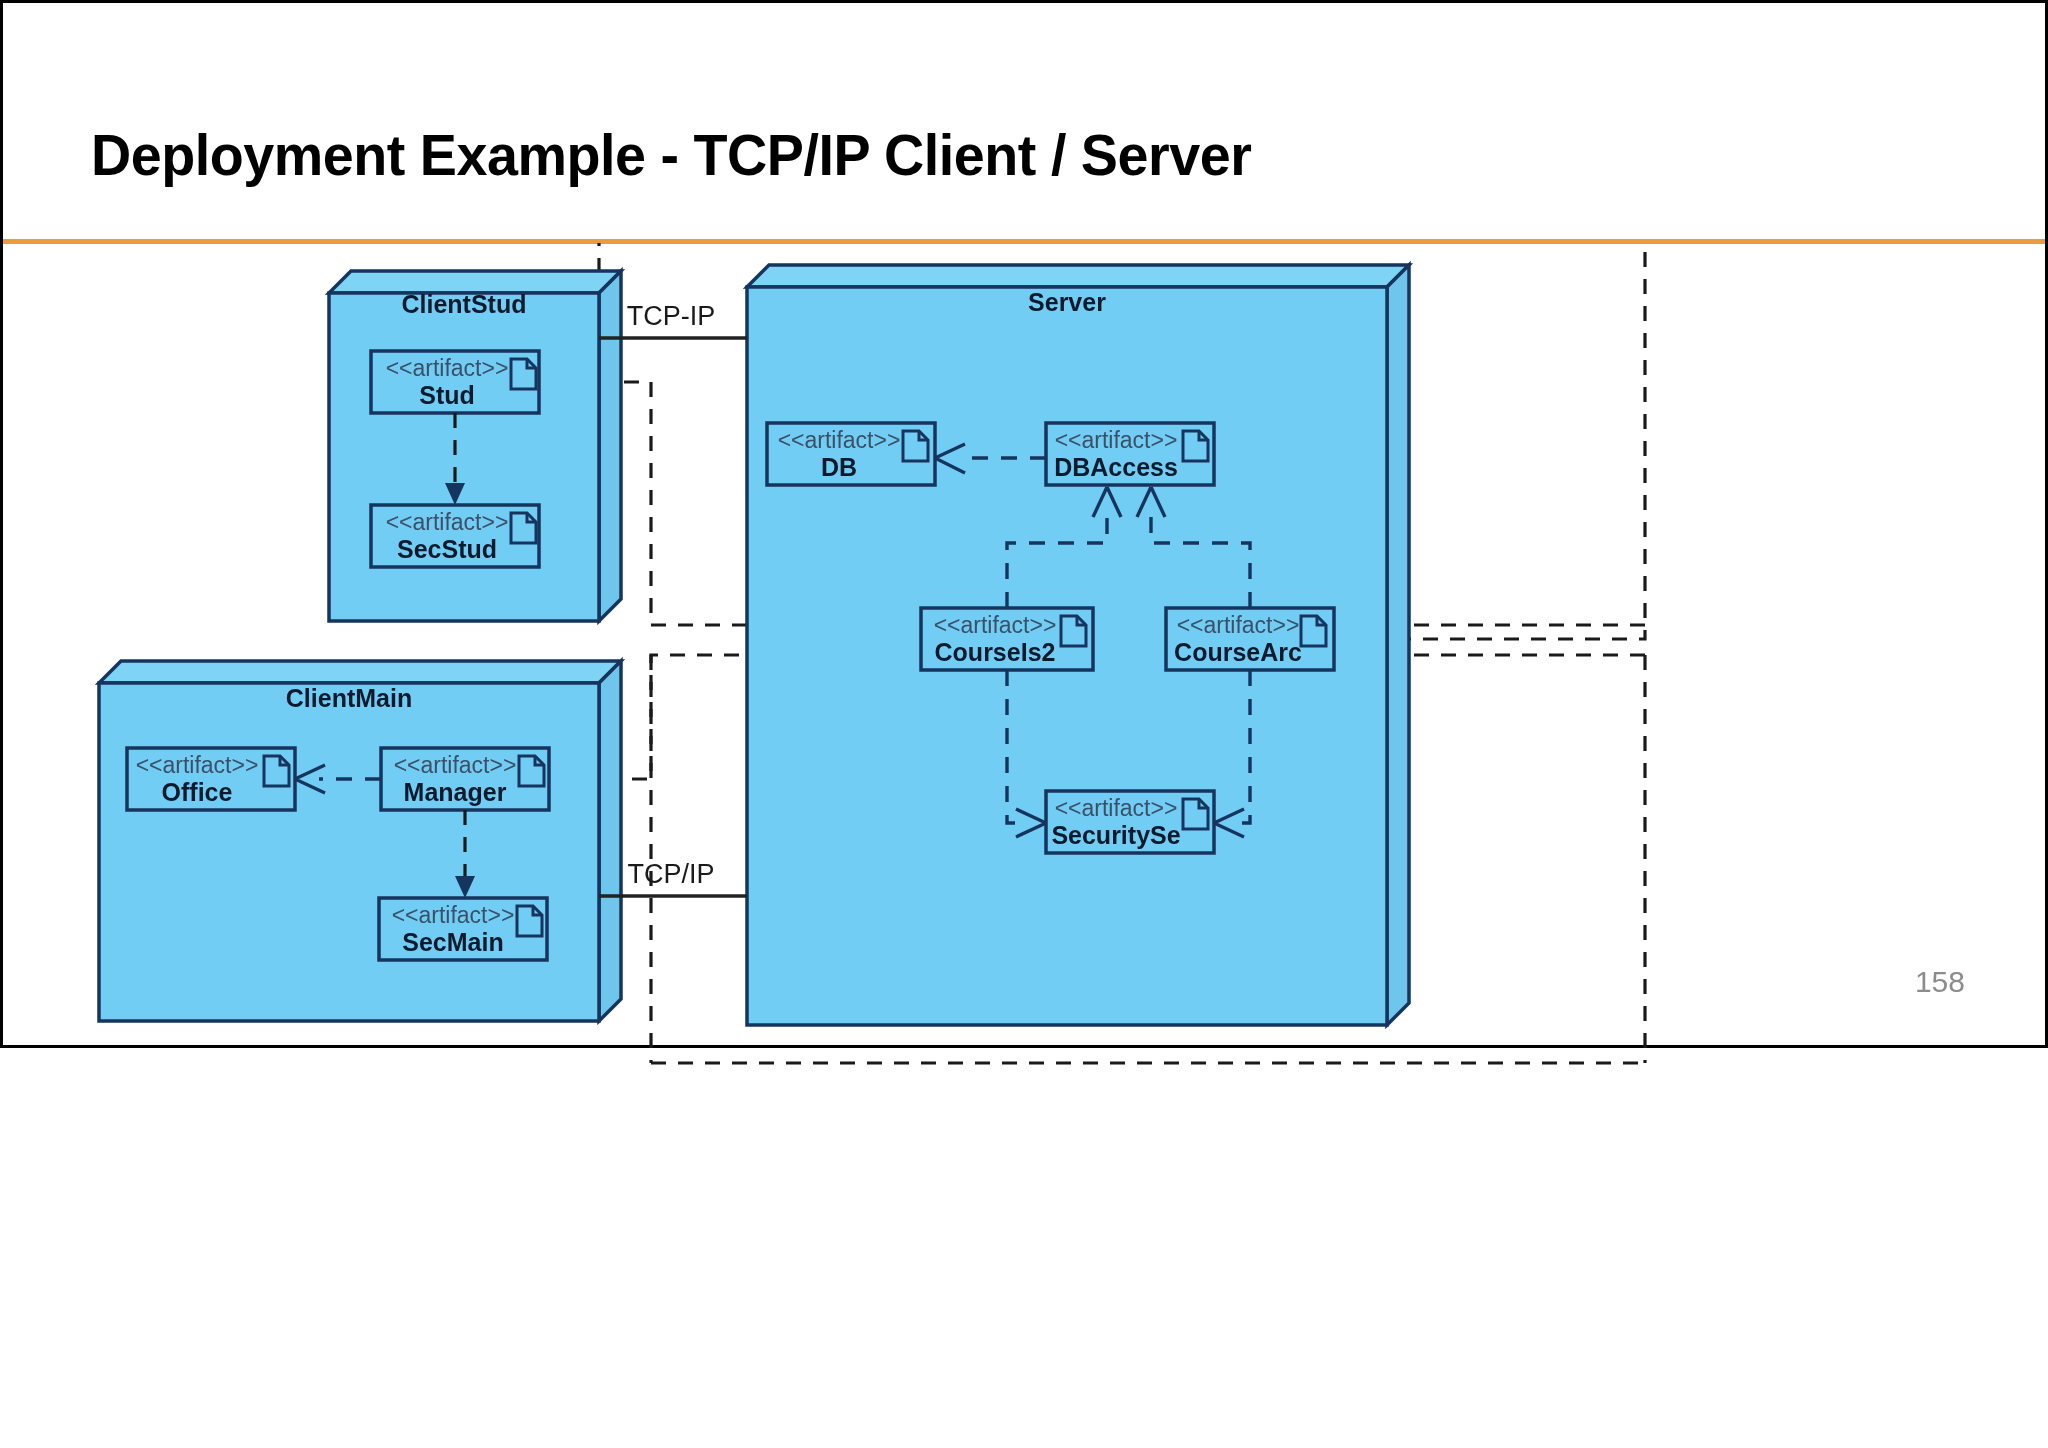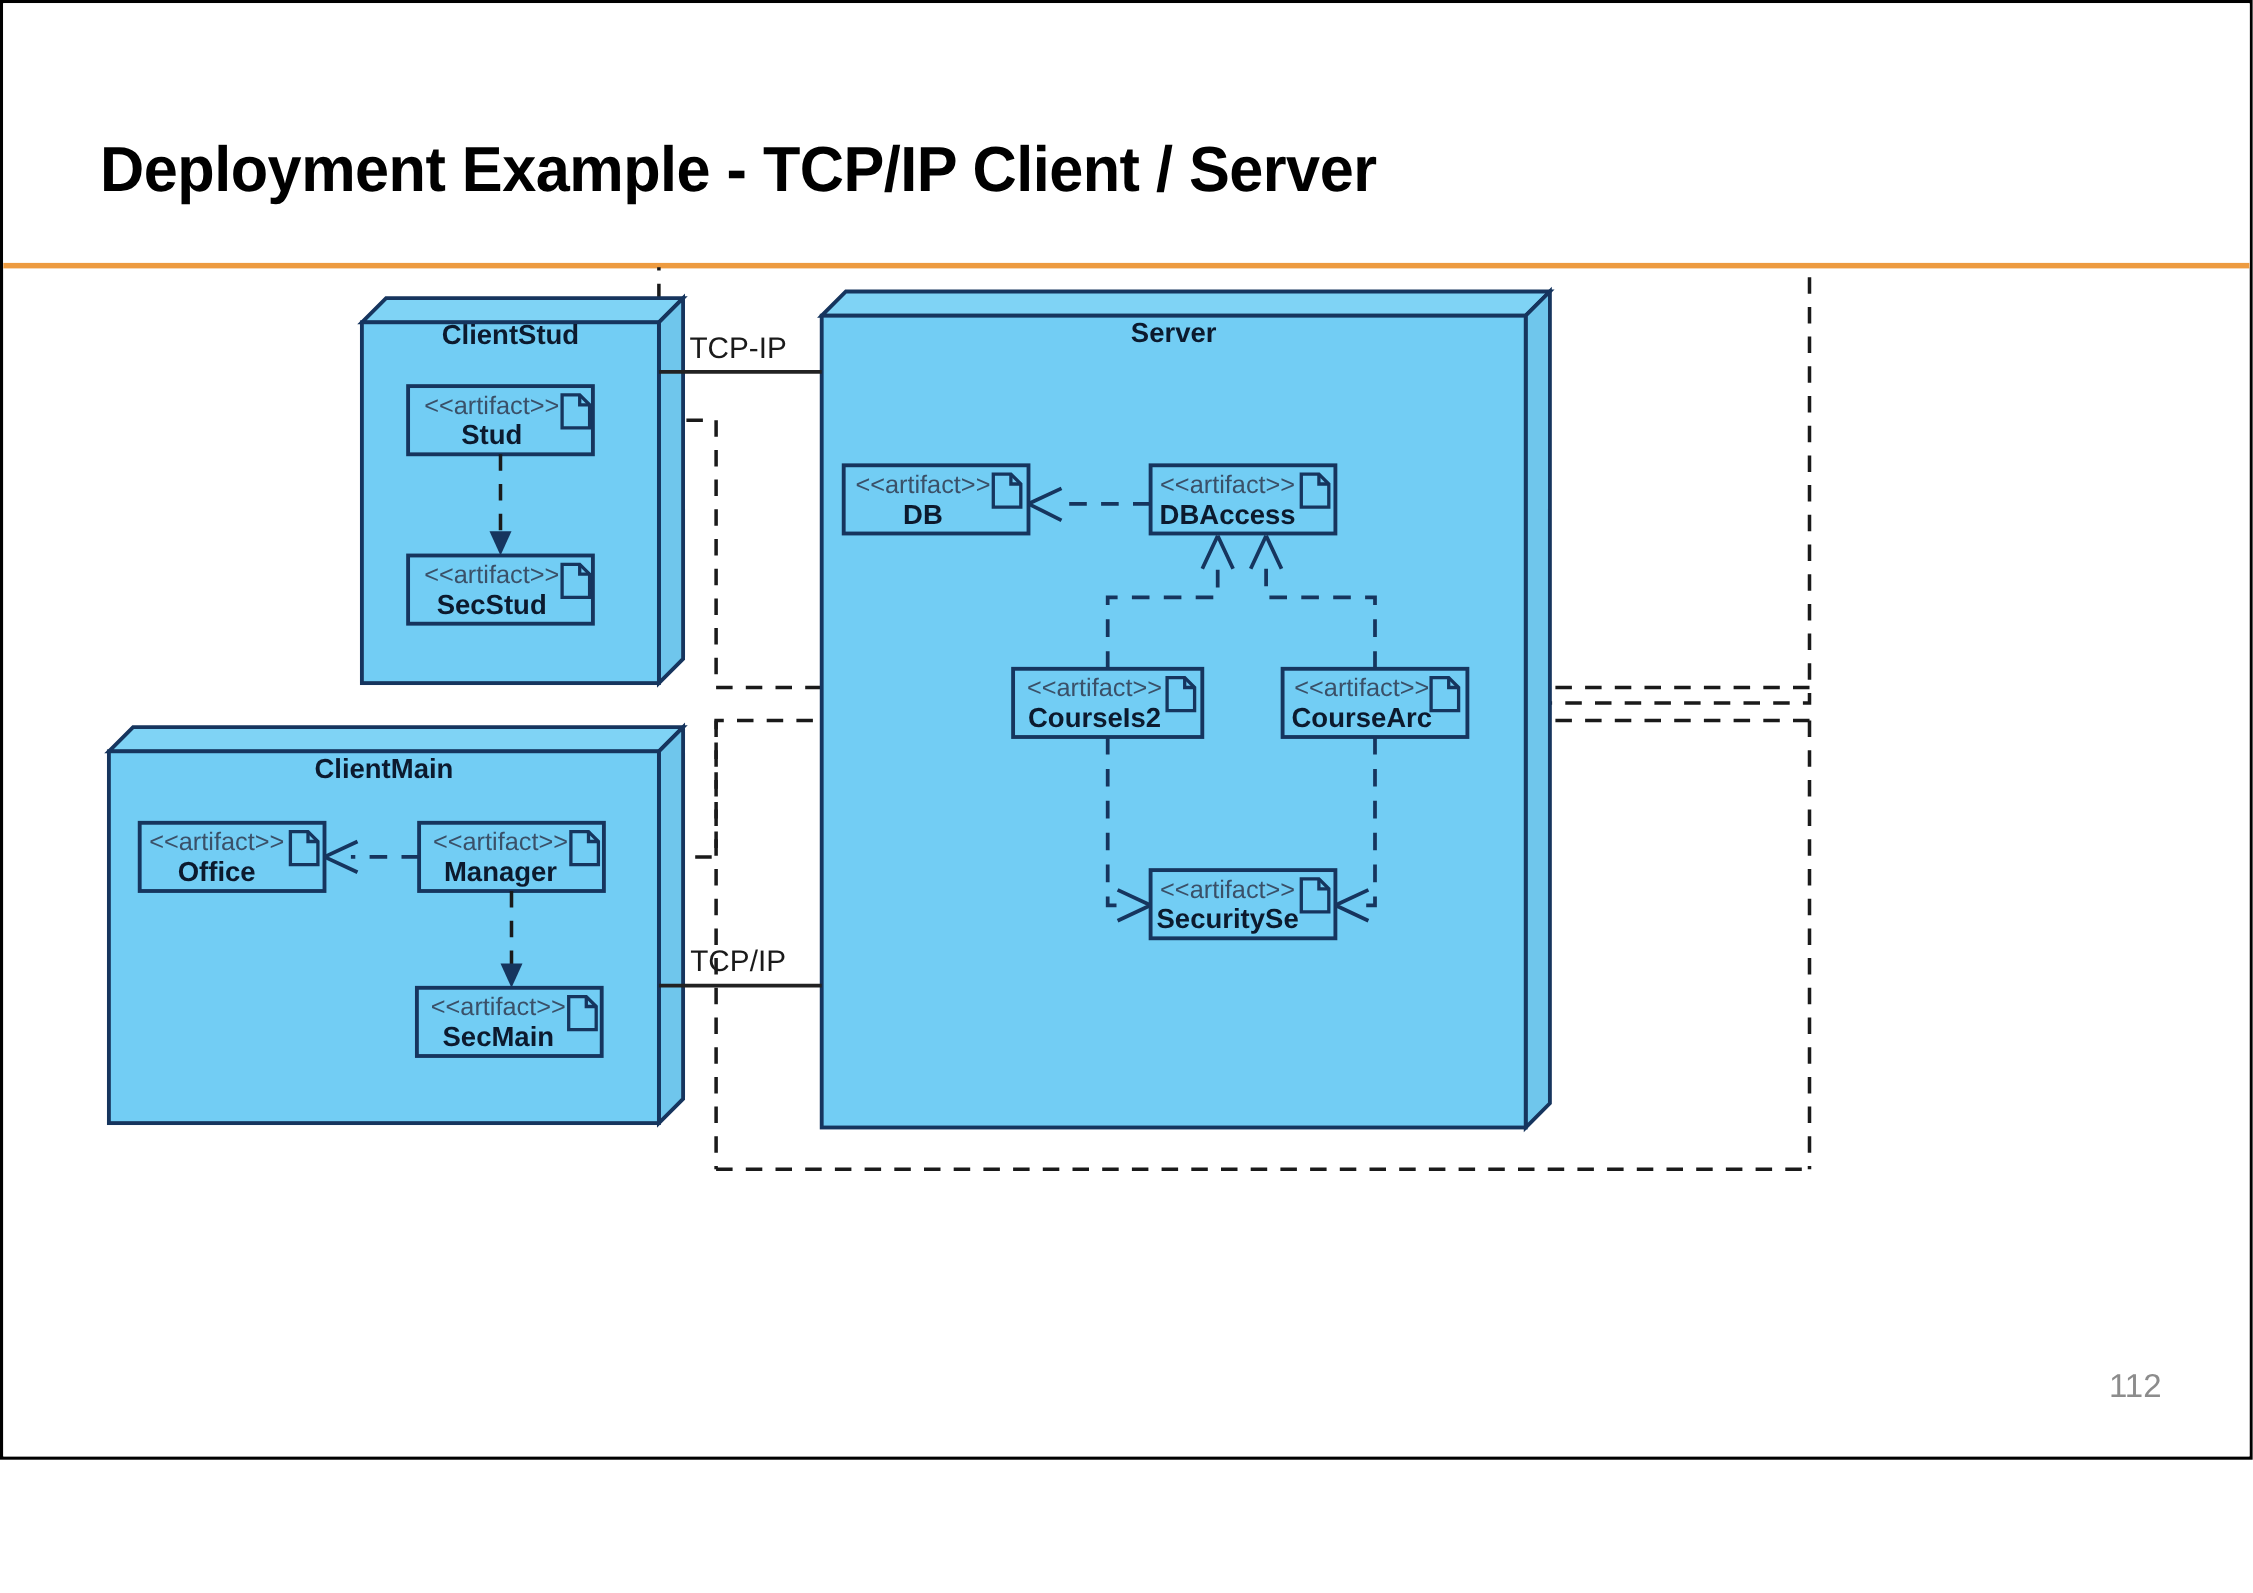--- a/index.html
+++ b/index.html
@@ -10,21 +10,21 @@
   }
   body {
     font-family: "Liberation Sans", sans-serif;
     width: 2048px;
     height: 1448px;
     overflow: hidden;
   }
   .slide {
     position: relative;
     width: 2048px;
-    height: 1327px;
+    height: 1048px;
     background: #ffffff;
     box-sizing: border-box;
     border: 3px solid #000000;
   }
   .slide-inner {
     position: absolute;
     left: 0;
     top: 0;
     right: 0;
     bottom: 0;
@@ -336,16 +336,16 @@
         </g>
 
         <g>
           <path class="solid-conn" d="M 596 653 L 744 653"></path>
           <text class="label-conn" x="668" y="640">TCP/IP</text>
         </g>
 
       </svg>
     </div>
 
-    <div class="page-num">112</div>
+    <div class="page-num">158</div>
 
   </div>
 </div>
 
 </body></html>

